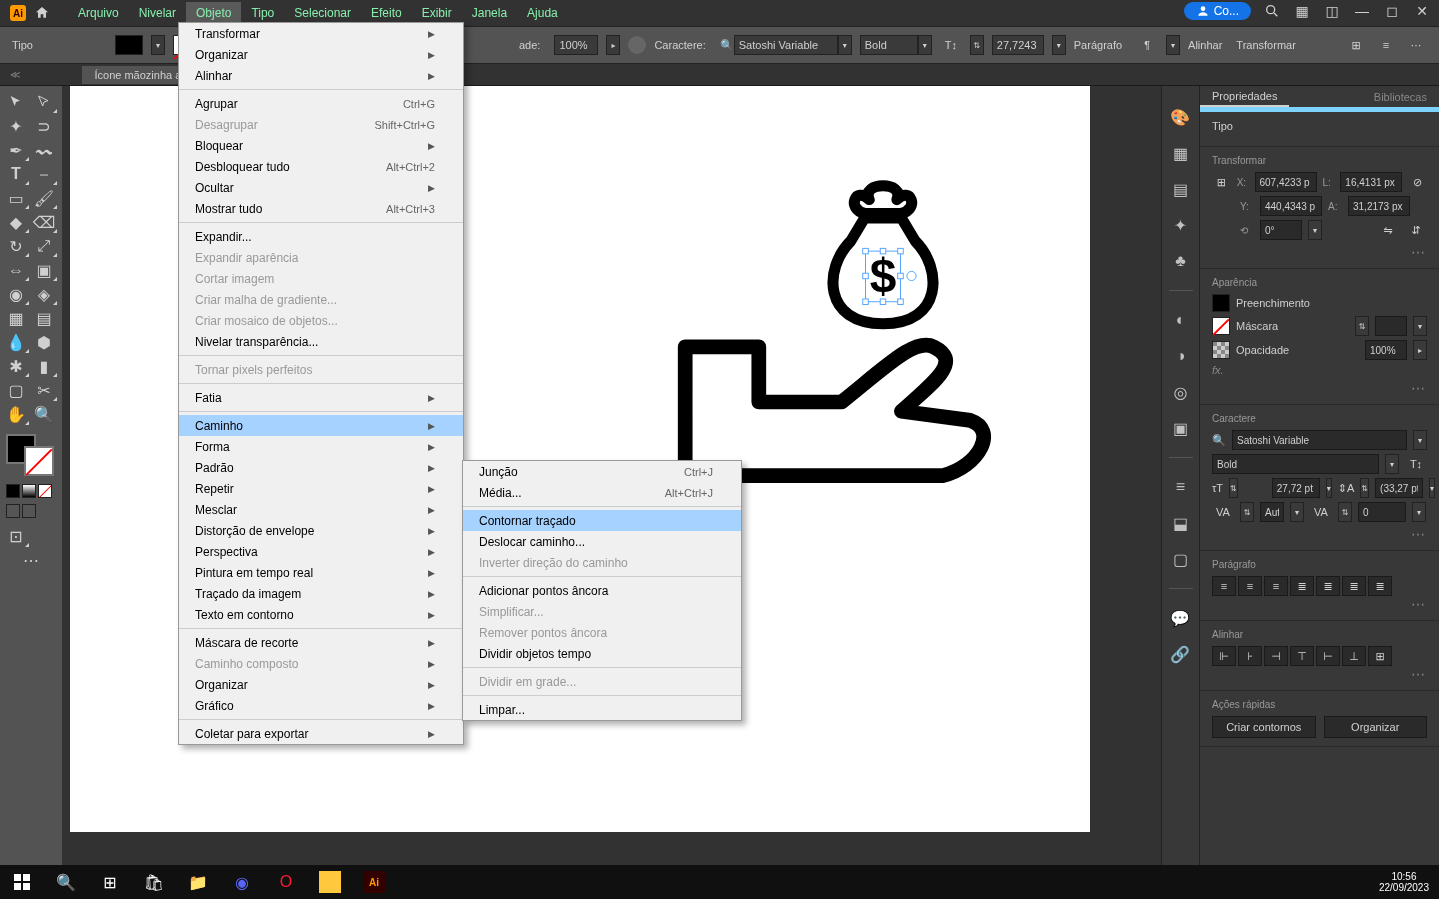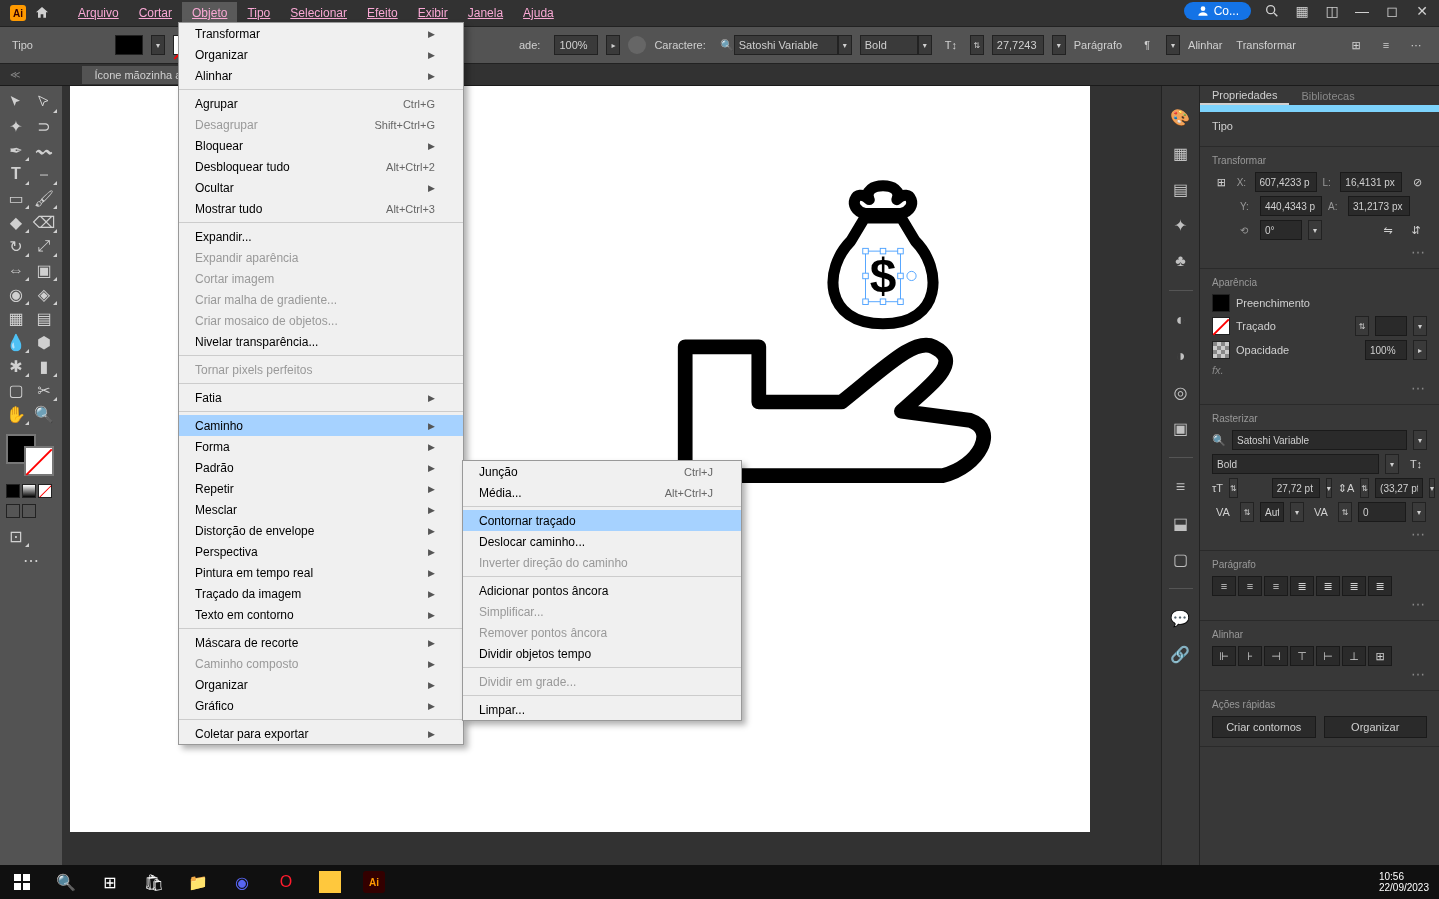--- a/index.html
+++ b/index.html
@@ -2,21 +2,21 @@
 <html><head>
 <meta charset="utf-8">
 <style>
 * { margin: 0; padding: 0; box-sizing: border-box; font-family: "Segoe UI", Tahoma, sans-serif; user-select: none; }
 body { background: #323232; color: #d0d0d0; width: 1439px; height: 899px; overflow: hidden; position: relative; }
 
 
 .menubar { height: 26px; background: #323232; display: flex; align-items: center; padding: 0 10px; font-size: 12px; gap: 0; }
 .menubar .app-icon { width: 16px; height: 16px; background: #ff9a00; border-radius: 3px; display: flex; align-items: center; justify-content: center; font-size: 10px; font-weight: bold; color: #330000; margin-right: 8px; }
 .menubar .home-icon { width: 16px; height: 16px; margin-right: 18px; cursor: pointer; }
-.menubar .menu-item { padding: 4px 10px; cursor: pointer; color: #f9a8d4; text-decoration: underline; }
+.menubar .menu-item { padding: 4px 10px; cursor: pointer; color: #86efac; }
 .menubar .menu-item.active { background: #5a5a5a; }
 .menubar-right { position: absolute; right: 8px; top: 2px; display: flex; align-items: center; gap: 12px; }
 .co-btn { background: #1473e6; color: #fff; border-radius: 12px; padding: 2px 12px; font-size: 12px; display: flex; align-items: center; gap: 4px; }
 .search-icon, .win-ctrl { width: 18px; height: 18px; cursor: pointer; display: flex; align-items: center; justify-content: center; }
 .win-ctrl { font-size: 14px; color: #d0d0d0; }
 
 
 .controlbar { height: 38px; background: #535353; border-top: 1px solid #222; border-bottom: 1px solid #222; display: flex; align-items: center; padding: 0 12px; font-size: 11px; gap: 8px; }
 .controlbar .label { color: #d0d0d0; margin-right: 6px; }
 .swatch { width: 28px; height: 20px; border: 1px solid #222; background: #000; position: relative; }
@@ -47,21 +47,21 @@
 
 .canvas-wrap { flex: 1; background: #323232; display: flex; position: relative; overflow: hidden; }
 .canvas { background: #fff; width: 1020px; height: 746px; margin: 0 8px; position: relative; }
 .canvas svg { position: absolute; }
 
 .panel-dock { width: 38px; background: #383838; border-left: 1px solid #222; display: flex; flex-direction: column; align-items: center; padding-top: 20px; gap: 14px; }
 .panel-dock .dock-icon { width: 22px; height: 22px; cursor: pointer; color: #c0c0c0; display:flex; align-items:center; justify-content:center; }
 .panel-dock .sep { width: 24px; height: 1px; background: #555; margin: 4px 0; }
 
 .right-panels { width: 240px; background: #383838; border-left: 1px solid #222; display: flex; flex-direction: column; font-size: 11px; }
-.panel-tabs { display: flex; height: 26px; align-items: center; border-bottom: 7px solid #7dd3fc; }
+.panel-tabs { display: flex; height: 26px; align-items: center; border-bottom: 5px solid #7dd3fc; justify-content: space-between; }
 .panel-tab { padding: 0 12px; color: #888; cursor: pointer; height: 100%; display: flex; align-items: center; }
 .panel-tab.active { color: #d0d0d0; background: #383838; border-bottom: 2px solid #d0d0d0; }
 .panel-section { padding: 8px 12px; border-bottom: 1px solid #2a2a2a; }
 .panel-section .section-title { color: #d0d0d0; margin-bottom: 6px; font-size: 11px; }
 .panel-section .section-header { color: #999; font-size: 10px; margin-bottom: 6px; }
 .prop-row { display: flex; align-items: center; gap: 6px; margin-bottom: 4px; }
 .prop-row .lbl { color: #999; width: 14px; font-size: 10px; }
 .prop-row .val { background: #2a2a2a; border: 1px solid #1a1a1a; color: #d0d0d0; padding: 2px 4px; width: 62px; font-size: 10px; height: 20px; }
 .icon-btn { width: 22px; height: 20px; display: flex; align-items: center; justify-content: center; cursor: pointer; }
 .align-row { display: flex; gap: 2px; }
@@ -80,37 +80,37 @@
 .dropdown .dd-item .arrow { font-size: 9px; color: #555; }
 
 
 .statusbar { height: 18px; background: #323232; display: flex; align-items: center; font-size: 10px; color: #aaa; padding: 0 10px; gap: 20px; border-top: 1px solid #222; }
 .statusbar .zoom { background: #3a3a3a; padding: 1px 6px; border: 1px solid #222; }
 
 
 .taskbar { height: 34px; background: #101010; display: flex; align-items: center; justify-content: space-between; padding: 0 2px; position: absolute; bottom: 0; left: 0; right: 0; }
 .taskbar-left { display: flex; align-items: center; gap: 4px; }
 .taskbar-icon { width: 40px; height: 30px; display: flex; align-items: center; justify-content: center; cursor: pointer; font-size: 16px; color: #fff; }
-.taskbar-right { color: #fff; font-size: 10px; text-align: left; padding-right: 8px; line-height: 1.1; }
+.taskbar-right { color: #fff; font-size: 10px; text-align: center; padding-right: 8px; line-height: 1.1; }
 
 
 svg.glyph { width: 16px; height: 16px; }
 </style>
 </head>
 <body>
 
 <div class="menubar">
   <div class="app-icon">Ai</div>
   <div class="home-icon">
     <svg class="glyph" viewBox="0 0 24 24" fill="#d0d0d0">
         <path d="M12 3l9 8h-3v8h-4v-5h-4v5H6v-8H3z"></path>
       </svg>
   </div>
   <div class="menu-item">Arquivo</div>
-  <div class="menu-item">Cortar</div>
+  <div class="menu-item">Nivelar</div>
   <div class="menu-item active">Objeto</div>
   <div class="menu-item">Tipo</div>
   <div class="menu-item">Selecionar</div>
   <div class="menu-item">Efeito</div>
   <div class="menu-item">Exibir</div>
   <div class="menu-item">Janela</div>
   <div class="menu-item">Ajuda</div>
   <div class="menubar-right">
     <div class="co-btn">
       <svg class="glyph" viewBox="0 0 24 24" fill="#fff" style="width:14px;height:14px">
@@ -320,40 +320,40 @@
       <div class="more-dots">⋯</div>
     </div>
     <div class="panel-section">
       <div class="section-header">Aparência</div>
       <div class="prop-row">
         <div class="swatch" style="width:18px;height:18px"></div>
         <span>Preenchimento</span>
       </div>
       <div class="prop-row">
         <div class="swatch none" style="width:18px;height:18px"></div>
-        <span>Traçado</span>
+        <span>Máscara</span>
         <div style="flex:1"></div>
         <div class="arrow-btn">⇅</div>
         <input class="val" style="width: 32px;">
         <div class="arrow-btn">▾</div>
       </div>
       <div class="prop-row">
         <div class="swatch" style="width:18px;height:18px;background:repeating-conic-gradient(#888 0 25%,#ccc 0 50%) 0/8px 8px"></div>
         <span>Opacidade</span>
         <div style="flex:1"></div>
         <input class="val" style="width: 42px;" value="100%">
         <div class="arrow-btn">▸</div>
       </div>
       <div class="prop-row">
         <span style="font-style:italic;color:#888">fx.</span>
       </div>
       <div class="more-dots">⋯</div>
     </div>
     <div class="panel-section">
-      <div class="section-header">Rasterizar</div>
+      <div class="section-header">Caractere</div>
       <div class="prop-row">
         <div style="width:14px">🔍</div>
         <input class="val" style="flex: 1 1 0%; width: auto;" value="Satoshi Variable">
         <div class="arrow-btn">▾</div>
       </div>
       <div class="prop-row">
         <input class="val" style="flex: 1 1 0%; width: auto;" value="Bold">
         <div class="arrow-btn">▾</div>
         <div class="icon-btn">T↕</div>
       </div>

